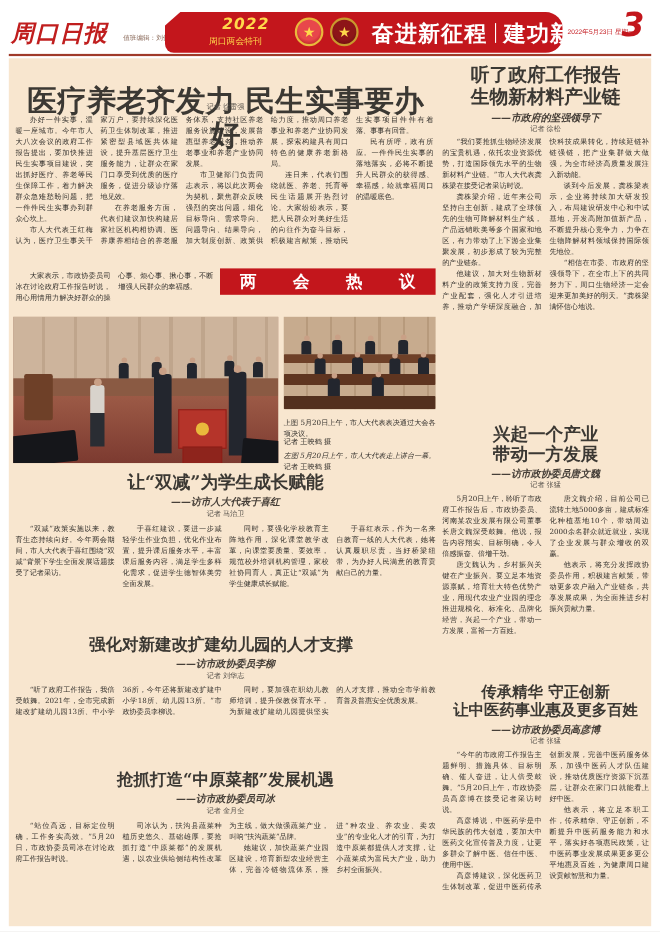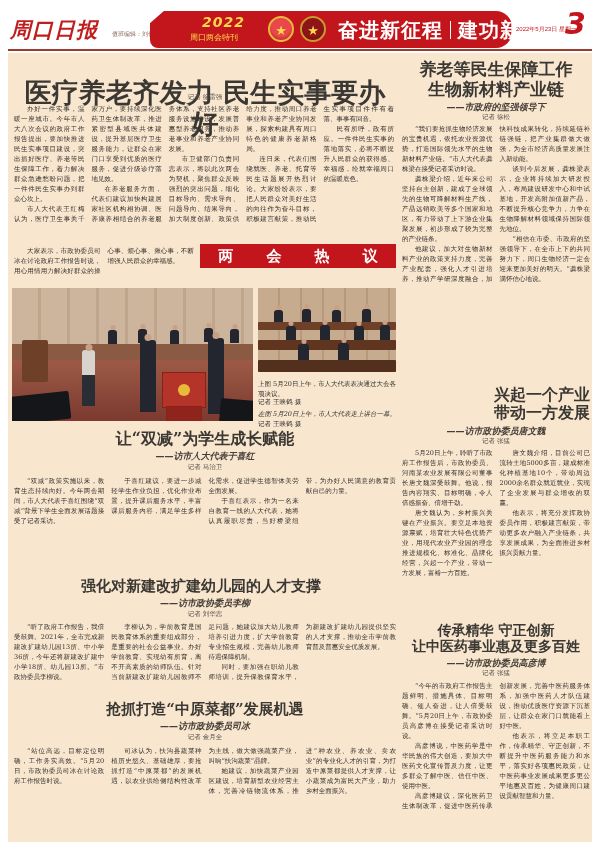--- a/index.html
+++ b/index.html
@@ -148,58 +148,58 @@
   <div class="abs credit" style="left:258px;top:398px;width:138px;">记者 王映鹤 摄</div>
   <div class="abs caption" style="left:258px;top:410px;width:138px;font-style:italic;">左图 5月20日上午，市人大代表走上讲台一幕。</div>
   <div class="abs credit" style="left:258px;top:420px;width:138px;">记者 王映鹤 摄</div>
 
   <div class="abs headline" style="left:14px;top:430px;width:382px;font-size:16px;">让“双减”为学生成长赋能</div>
   <div class="abs subtitle" style="left:14px;top:450px;width:382px;font-size:9px;">——访市人大代表于喜红</div>
   <div class="abs byline" style="left:14px;top:463px;width:382px;font-size:6.5px;">记者 马治卫</div>
   <div class="abs colbody" style="left:14px;top:476px;width:382px;height:98px;column-count:4;">
     <p>“双减”政策实施以来，教育生态持续向好。今年两会期间，市人大代表于喜红围绕“双减”背景下学生全面发展话题接受了记者采访。</p>
     <p>于喜红建议，要进一步减轻学生作业负担，优化作业布置，提升课后服务水平，丰富课后服务内容，满足学生多样化需求，促进学生德智体美劳全面发展。</p>
+    <p>同时，要强化学校教育主阵地作用，深化课堂教学改革，向课堂要质量、要效率，规范校外培训机构管理，家校社协同育人，真正让“双减”为学生健康成长赋能。</p>
     <p>于喜红表示，作为一名来自教育一线的人大代表，她将认真履职尽责，当好桥梁纽带，为办好人民满意的教育贡献自己的力量。</p>
   </div>
 
   <div class="abs headline" style="left:10px;top:578px;width:382px;font-size:15px;">强化对新建改扩建幼儿园的人才支撑</div>
   <div class="abs subtitle" style="left:14px;top:597px;width:382px;font-size:9px;">——访市政协委员李柳</div>
   <div class="abs byline" style="left:14px;top:610px;width:382px;font-size:6.5px;">记者 刘华志</div>
   <div class="abs colbody" style="left:14px;top:622px;width:382px;height:76px;column-count:4;">
     <p>“听了政府工作报告，我倍受鼓舞。2021年，全市完成新建改扩建幼儿园13所、中小学36所，今年还将新建改扩建中小学18所、幼儿园13所。”市政协委员李柳说。</p>
-    <p>李柳认为，学前教育是国民教育体系的重要组成部分，是重要的社会公益事业。办好学前教育、实现幼有所育，离不开高素质的幼师队伍。针对当前新建改扩建幼儿园教师不足问题，她建议加大幼儿教师培养引进力度，扩大学前教育专业招生规模，完善幼儿教师待遇保障机制。</p>
     <p>同时，要加强在职幼儿教师培训，提升保教保育水平，为新建改扩建幼儿园提供坚实的人才支撑，推动全市学前教育普及普惠安全优质发展。</p>
   </div>
 
   <div class="abs headline" style="left:14px;top:701px;width:382px;font-size:15px;">抢抓打造“中原菜都”发展机遇</div>
   <div class="abs subtitle" style="left:14px;top:720px;width:382px;font-size:9px;">——访市政协委员司冰</div>
   <div class="abs byline" style="left:14px;top:733px;width:382px;font-size:6.5px;">记者 金月全</div>
   <div class="abs colbody" style="left:14px;top:746px;width:382px;height:94px;column-count:4;">
     <p>“站位高远，目标定位明确，工作务实高效。”5月20日，市政协委员司冰在讨论政府工作报告时说。</p>
     <p>司冰认为，扶沟县蔬菜种植历史悠久、基础雄厚，要抢抓打造“中原菜都”的发展机遇，以农业供给侧结构性改革为主线，做大做强蔬菜产业，叫响“扶沟蔬菜”品牌。</p>
     <p>她建议，加快蔬菜产业园区建设，培育新型农业经营主体，完善冷链物流体系，推进“种农业、养农业、卖农业”的专业化人才的引育，为打造中原菜都提供人才支撑，让小蔬菜成为富民大产业，助力乡村全面振兴。</p>
   </div>
 
   <div class="abs redbanner" style="left:228px;top:852px;width:170px;height:28px;font-size:14px;letter-spacing:4px;">两会代表委员访谈</div>
 
   <div class="abs headline" style="left:402px;top:60px;width:188px;font-size:17px;">
-    <div>养老等民生保障工作</div>
+    <div>听了政府工作报告</div>
     <div>生物新材料产业链</div>
   </div>
   <div class="abs subtitle" style="left:402px;top:101px;width:188px;font-size:9px;">——市政府的坚强领导下</div>
   <div class="abs byline" style="left:402px;top:113px;width:188px;font-size:6.5px;">记者 徐松</div>
   <div class="abs colbody" style="left:402px;top:124px;width:188px;height:256px;column-count:2;">
     <p>“我们要抢抓生物经济发展的宝贵机遇，依托农业资源优势，打造国际领先水平的生物新材料产业链。”市人大代表龚株梁在接受记者采访时说。</p>
     <p>龚株梁介绍，近年来公司坚持自主创新，建成了全球领先的生物可降解材料生产线，产品远销欧美等多个国家和地区，有力带动了上下游企业集聚发展，初步形成了较为完整的产业链条。</p>
     <p>他建议，加大对生物新材料产业的政策支持力度，完善产业配套，强化人才引进培养，推动产学研深度融合，加快科技成果转化，持续延链补链强链，把产业集群做大做强，为全市经济高质量发展注入新动能。</p>
     <p>谈到今后发展，龚株梁表示，企业将持续加大研发投入，布局建设研发中心和中试基地，开发高附加值新产品，不断提升核心竞争力，力争在生物降解材料领域保持国际领先地位。</p>
     <p>“相信在市委、市政府的坚强领导下，在全市上下的共同努力下，周口生物经济一定会迎来更加美好的明天。”龚株梁满怀信心地说。</p>
   </div>
 
-  <div class="abs headline" style="left:402px;top:386px;width:188px;font-size:16px;text-align:right;">
+  <div class="abs headline" style="left:402px;top:386px;width:188px;font-size:16px;">
     <div>兴起一个产业</div>
     <div>带动一方发展</div>
   </div>
   <div class="abs subtitle" style="left:402px;top:425px;width:188px;font-size:9px;">——访市政协委员唐文魏</div>
   <div class="abs byline" style="left:402px;top:437px;width:188px;font-size:6.5px;">记者 张猛</div>
   <div class="abs colbody" style="left:402px;top:448px;width:188px;height:168px;column-count:2;">
     <p>5月20日上午，聆听了市政府工作报告后，市政协委员、河南某农业发展有限公司董事长唐文魏深受鼓舞。他说，报告内容翔实、目标明确，令人倍感振奋、倍增干劲。</p>
     <p>唐文魏认为，乡村振兴关键在产业振兴。要立足本地资源禀赋，培育壮大特色优势产业，用现代农业产业园的理念推进规模化、标准化、品牌化经营，兴起一个产业，带动一方发展，富裕一方百姓。</p>
     <p>唐文魏介绍，目前公司已流转土地5000多亩，建成标准化种植基地10个，带动周边2000余名群众就近就业，实现了企业发展与群众增收的双赢。</p>
     <p>他表示，将充分发挥政协委员作用，积极建言献策，带动更多农户融入产业链条，共享发展成果，为全面推进乡村振兴贡献力量。</p>

